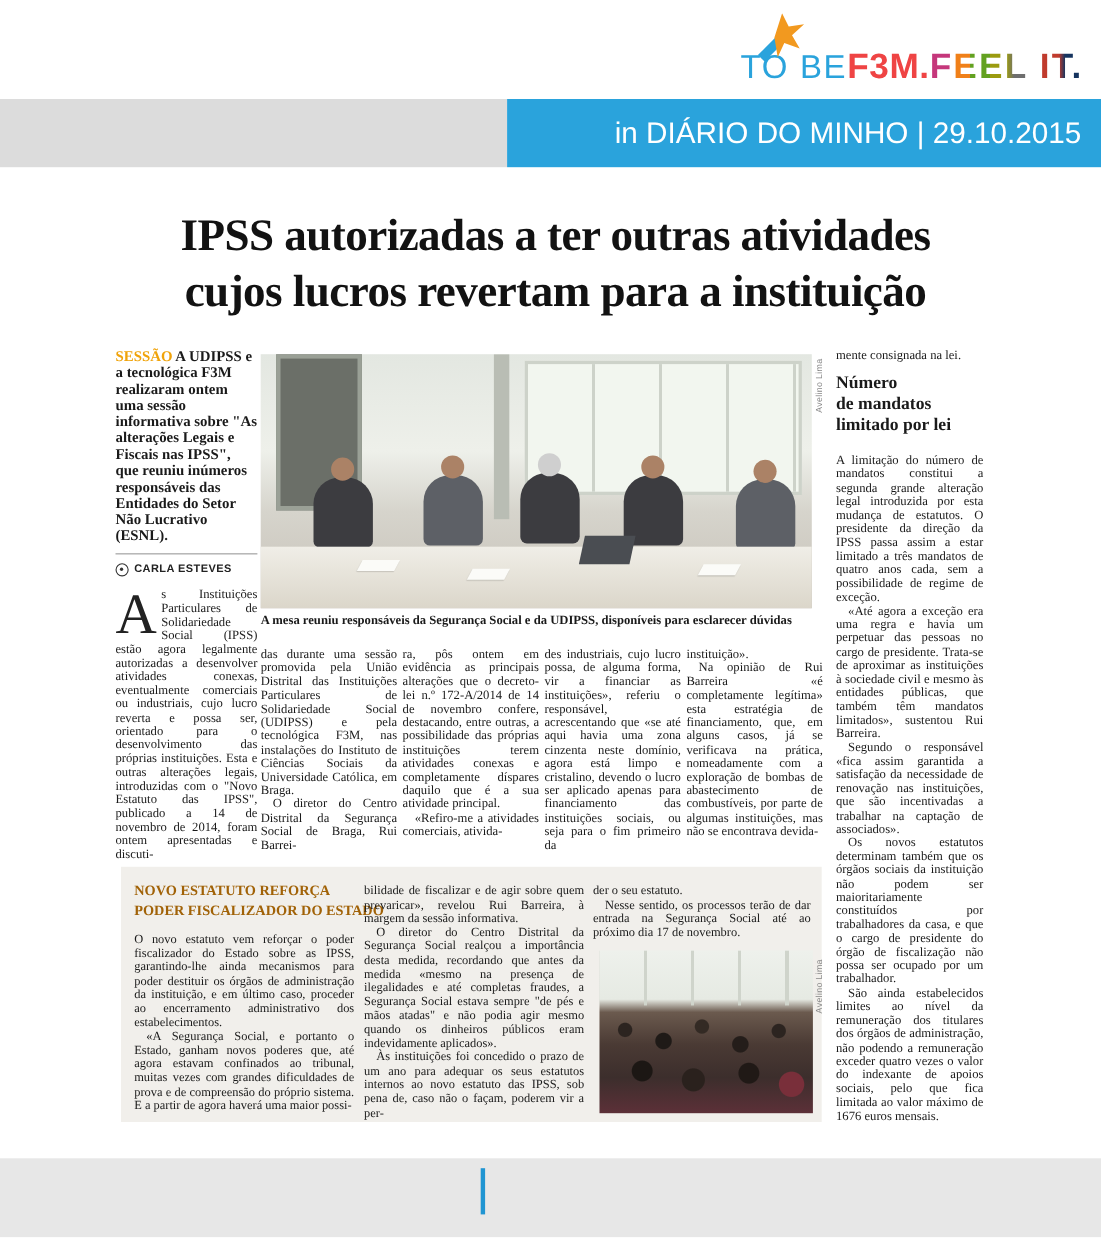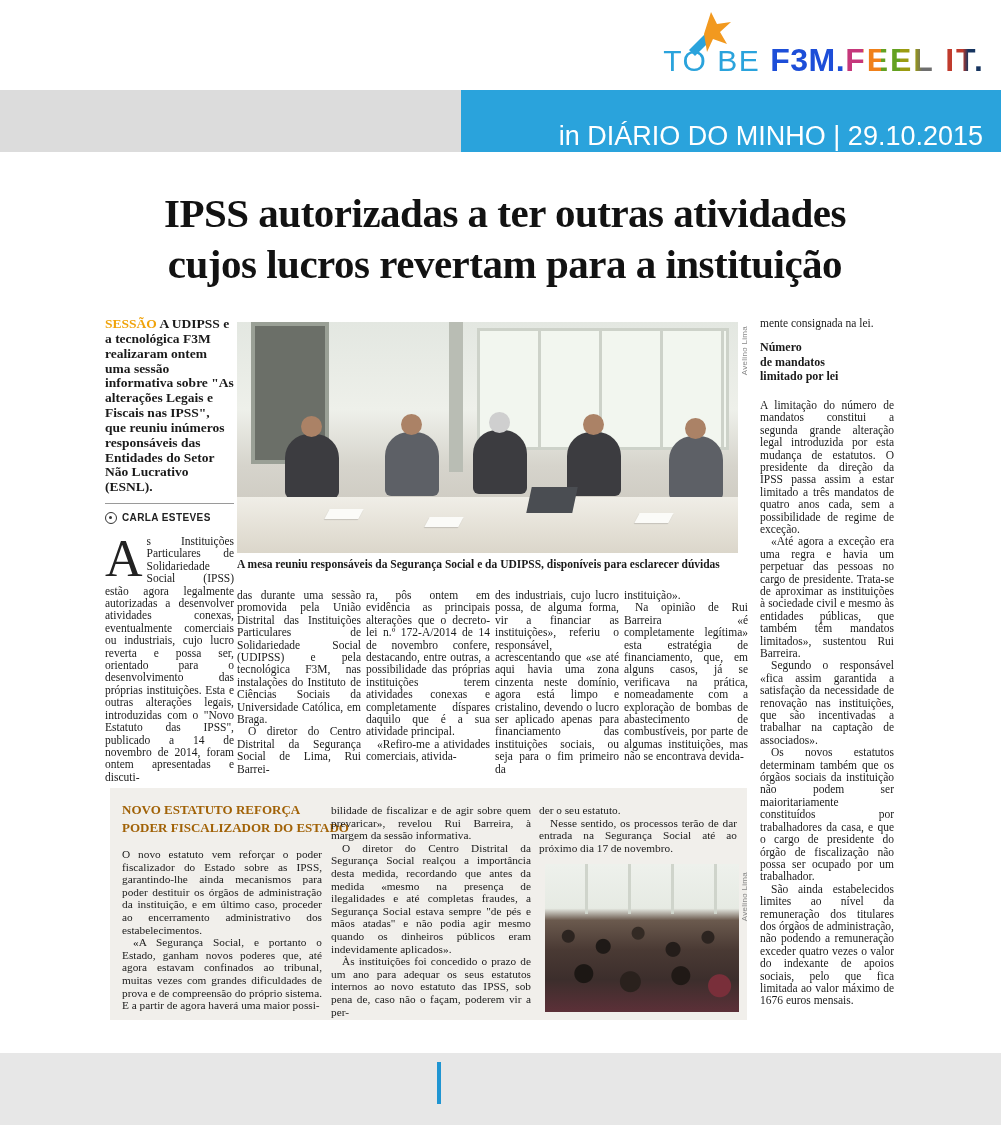--- a/index.html
+++ b/index.html
@@ -3,31 +3,31 @@
 <meta charset="utf-8">
 <style>
   html,body{margin:0;padding:0;background:#fff;}
   #page{position:relative;width:1001px;height:1125px;background:#ffffff;overflow:hidden;
         font-family:"Liberation Serif",serif;color:#1a1a1a;}
 
   
   .logo{position:absolute;top:42px;right:16px;display:flex;align-items:baseline;
         font-family:"Liberation Sans",sans-serif;white-space:nowrap;}
   .logo .to-be{color:#2aa3dc;font-size:30px;letter-spacing:1.5px;font-weight:400;}
-  .logo .f3m{color:#1d4ed8;font-size:32px;font-weight:bold;margin-left:10px;letter-spacing:.5px;}
+  .logo .f3m{color:#ef4444;font-size:32px;font-weight:bold;letter-spacing:.5px;}
   .logo .feel-it{font-size:32px;font-weight:bold;letter-spacing:2px;
         background:linear-gradient(90deg,#c5377b 0 13%,#f08019 13% 26%,#63a120 26% 39%,
                    #9b9b10 39% 50%,#6e6e6e 55% 64%,#c03b2d 68% 84%,#16345f 88% 100%);
         -webkit-background-clip:text;background-clip:text;color:transparent;}
   .star{position:absolute;top:-30px;right:252px;width:46px;height:44px;}
 
   
   .band-gray{position:absolute;top:90px;left:0;width:461px;height:62px;background:#dcdcdc;}
   .banner{position:absolute;top:90px;left:461px;width:540px;height:62px;background:#2aa3dc;
-          display:flex;align-items:flex-end;justify-content:flex-end;box-sizing:border-box;
+          display:flex;align-items:center;justify-content:flex-end;box-sizing:border-box;
           padding-right:18px;color:#fff;font-family:"Liberation Sans",sans-serif;font-size:27px;}
 
   
   .headline{position:absolute;left:105px;top:188px;width:800px;font-size:41px;font-weight:bold;
             line-height:1.25;letter-spacing:-0.5px;color:#121212;white-space:pre-line;}
 
   
   .lead{position:absolute;left:105px;top:317px;width:129px;font-size:13.5px;font-weight:bold;
         line-height:1.1;color:#1a1a1a;}
   .session-label{color:#f0a30a;}
@@ -42,21 +42,21 @@
   .newscol{font-size:11.5px;line-height:12.4px;text-align:justify;}
   .newscol p{margin:0;}
   .newscol p + p{text-indent:11px;}
   .col1{position:absolute;left:105px;top:535px;width:129px;}
   .dropcap{float:left;font-size:52px;line-height:44px;padding:2px 4px 0 0;font-weight:400;color:#222;}
   .col2{position:absolute;left:237px;top:589px;width:124px;}
   .col3{position:absolute;left:366px;top:589px;width:124px;}
   .col4{position:absolute;left:495px;top:589px;width:124px;}
   .col5{position:absolute;left:624px;top:589px;width:124px;}
   .right-col{position:absolute;left:760px;top:317px;width:134px;height:726px;overflow:hidden;}
-  .right-heading{font-weight:bold;font-size:12px;line-height:1.18;white-space:pre-line;
+  .right-heading{font-weight:bold;font-size:16px;line-height:1.18;white-space:pre-line;
                  text-align:left;margin:11px 0 3px;}
 
   
   .main-photo{position:absolute;left:237px;top:322px;width:501px;height:231px;overflow:hidden;
               background:linear-gradient(180deg,#e3e7e1 0%,#eef0ea 38%,#d6d4cc 62%,#c6c1b7 100%);}
   .pm-win-dark{position:absolute;left:14px;top:0;width:78px;height:142px;background:#6b6f68;
                border:4px solid #9aa096;box-sizing:border-box;}
   .pm-pillar{position:absolute;left:212px;top:0;width:14px;height:150px;background:#b9bdb4;}
   .pm-windows{position:absolute;left:240px;top:6px;width:252px;height:122px;background:#f2f6ef;
               border:3px solid #cdd2c9;box-sizing:border-box;
@@ -158,21 +158,21 @@
     <div class="paper" style="left:90px;bottom:34px;"></div>
     <div class="paper" style="left:190px;bottom:26px;"></div>
     <div class="paper" style="left:400px;bottom:30px;"></div>
     <div class="laptop"></div>
   </div>
   <div class="photo-credit credit-main">Avelino Lima</div>
   <div class="caption">A mesa reuniu responsáveis da Segurança Social e da UDIPSS, disponíveis para esclarecer dúvidas</div>
 
   <div class="newscol col2">
     <p>das durante uma sessão promovida pela União Distrital das Instituições Particulares de Solidariedade Social (UDIPSS) e pela tecnológica F3M, nas instalações do Instituto de Ciências Sociais da Universidade Católica, em Braga.</p>
-    <p>O diretor do Centro Distrital da Segurança Social de Lima, Rui Barrei-</p>
+    <p>O diretor do Centro Distrital da Segurança Social de Braga, Rui Barrei-</p>
   </div>
   <div class="newscol col3">
     <p>ra, pôs ontem em evidência as principais alterações que o decreto-lei n.º 172-A/2014 de 14 de novembro confere, destacando, entre outras, a possibilidade das próprias instituições terem atividades conexas e completamente díspares daquilo que é a sua atividade principal.</p>
     <p>«Refiro-me a atividades comerciais, ativida-</p>
   </div>
   <div class="newscol col4">
     <p>des industriais, cujo lucro possa, de alguma forma, vir a financiar as instituições», referiu o responsável, acrescentando que «se até aqui havia uma zona cinzenta neste domínio, agora está limpo e cristalino, devendo o lucro ser aplicado apenas para financiamento das instituições sociais, ou seja para o fim primeiro da</p>
   </div>
   <div class="newscol col5">
     <p>instituição».</p>

